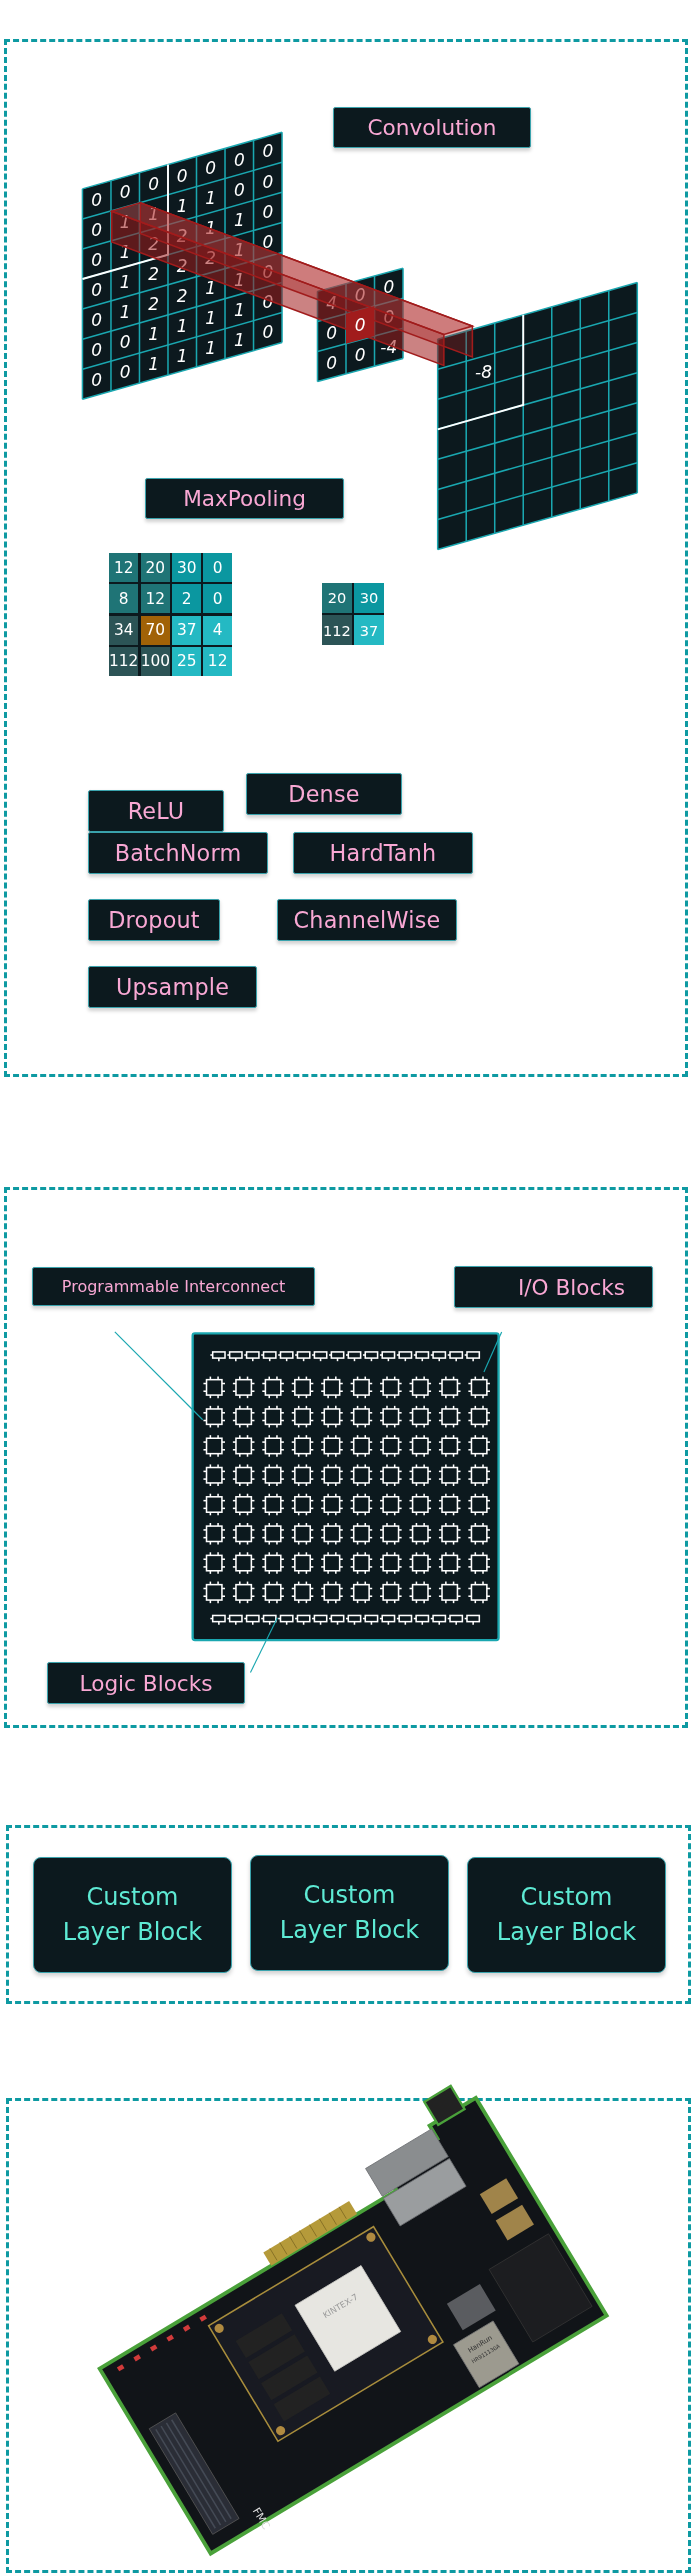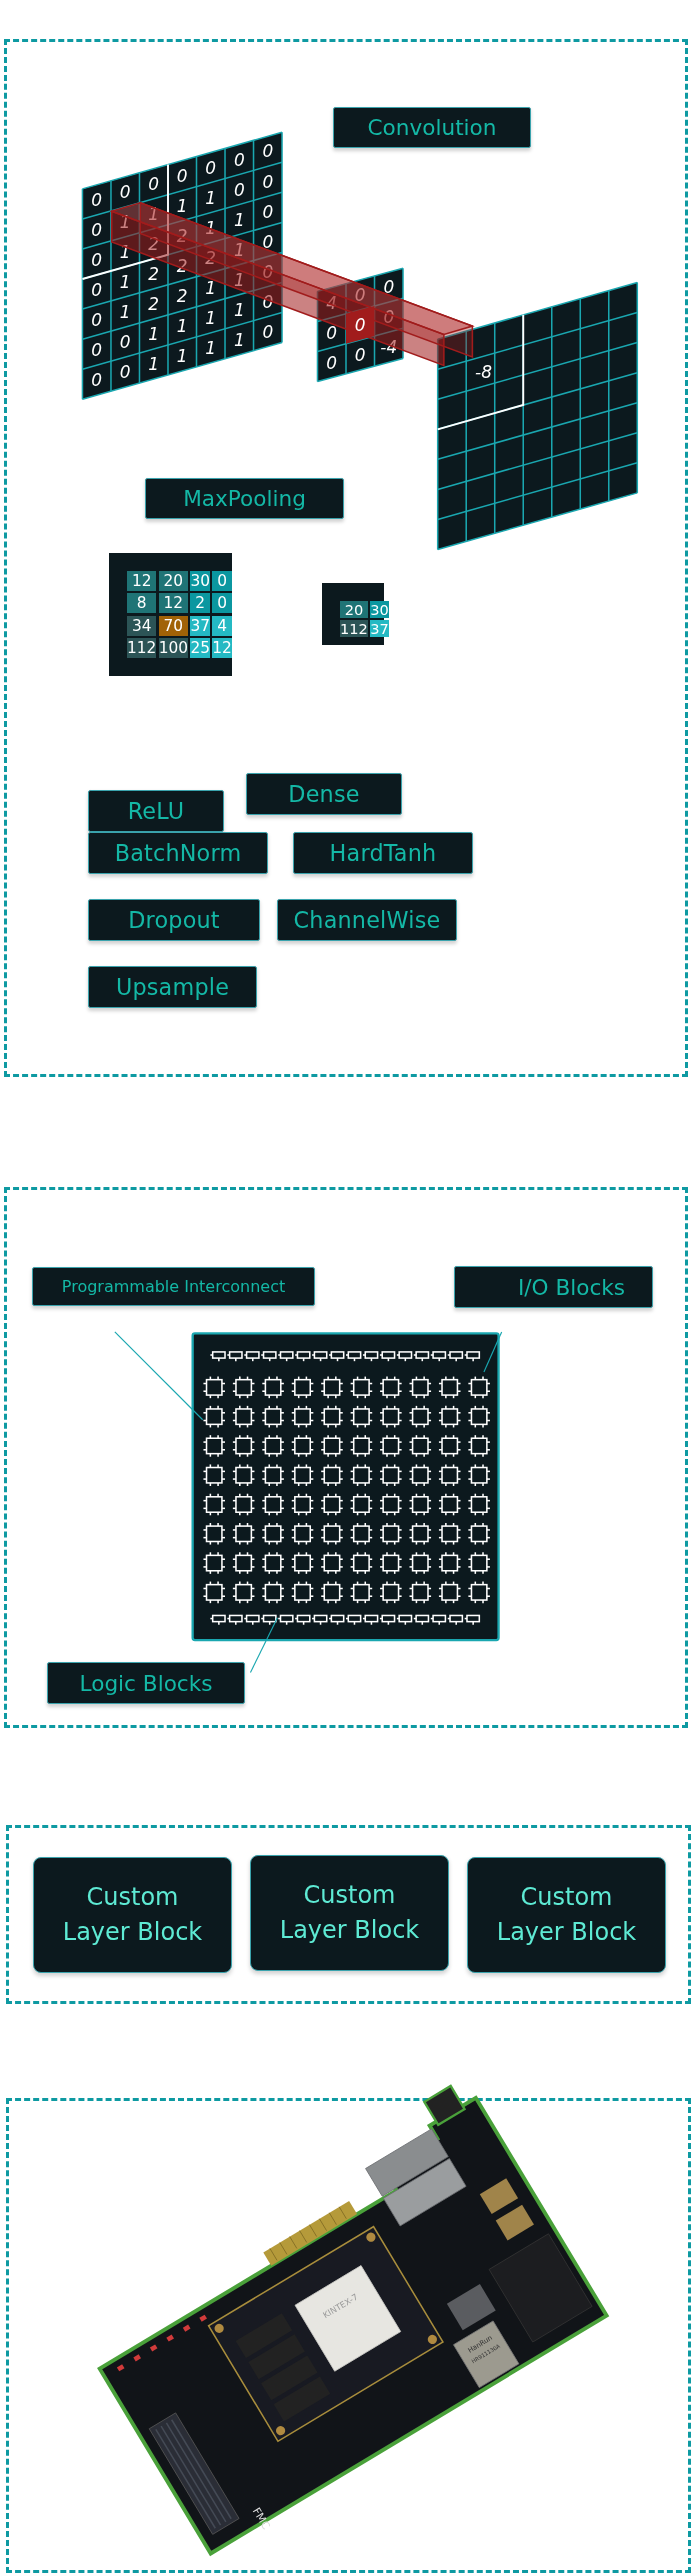--- a/index.html
+++ b/index.html
@@ -1,34 +1,34 @@
 <!DOCTYPE html>
 <html style="font-size:12.3px"><head>
 <meta charset="utf-8">
 <style>
   html, body { margin: 0; padding: 0; background: #ffffff; }
   body { width: 692px; height: 2576px; position: relative; overflow: hidden;
          font-family: "DejaVu Sans", sans-serif; }
   .dash-box { position: absolute; box-sizing: border-box; border: 3.1px dashed #0e9aa2; }
   .label {
     position: absolute; box-sizing: border-box; background: #0c191e;
-    border: 1.5px solid #3aa3ad; border-radius: 2.3px; color: #14b8a6;
+    border: 1.5px solid #3aa3ad; border-radius: 2.3px; color: #f9a8d4;
     display: flex; align-items: center; justify-content: center; text-align: center;
     box-shadow: 0 2.3px 3.9px rgba(0,0,0,0.18); white-space: nowrap;
   }
   .label.lg { font-size: 21.6px; }
   .label.md { font-size: 22.3px; letter-spacing: 0.2px; }
   .label.sm { font-size: 16px; }
   .custom { position: absolute; box-sizing: border-box; background: #0c191e;
     border: 1.5px solid #3aa3ad; border-radius: 8px; color: #5eead4; font-size: 24px;
     line-height: 35px; display: flex; align-items: center; justify-content: center;
     text-align: center; box-shadow: 0 2.3px 4.6px rgba(0,0,0,0.18); }
   svg { position: absolute; overflow: visible; }
   .pool-grid { position: absolute; display: grid; background: #0c191e; box-sizing: border-box;
-    padding: 18px; gap: 2.3px; }
+    padding: 0; gap: 2.3px; }
   .pool-cell { display: flex; align-items: center; justify-content: center; color: #fff;
     font-size: 15.4px; }
 </style>
 </head>
 <body>
 
 <div class="dash-box" style="left:3.9px; top:39px; width:684px; height:1038px;"></div>
 
 <svg id="conv-svg" style="left:0; top:0;" width="692" height="555" viewBox="0 0 898 720">
     <g>
@@ -188,21 +188,21 @@
   </div>
 <div class="label md" style="left:246px; top:773px; width:156px; height:42px;">
   <span>Dense</span>
   </div>
 <div class="label md" style="left:88px; top:832px; width:180px; height:42px;">
   <span>BatchNorm</span>
   </div>
 <div class="label md" style="left:293px; top:832px; width:180px; height:42px;">
   <span>HardTanh</span>
   </div>
-<div class="label md" style="left:88px; top:899px; width:172px; height:42px;">
+<div class="label md" style="left:88px; top:899px; width:132px; height:42px;">
   <span>Dropout</span>
   </div>
 <div class="label md" style="left:269px; top:899px; width:180px; height:42px;margin-left:8px;">
   <span>ChannelWise</span>
   </div>
 <div class="label md" style="left:88px; top:966px; width:169px; height:42px;">
   <span>Upsample</span>
   </div>
 
 <div class="dash-box" style="left:3.9px; top:1187px; width:684px; height:541px;"></div>

